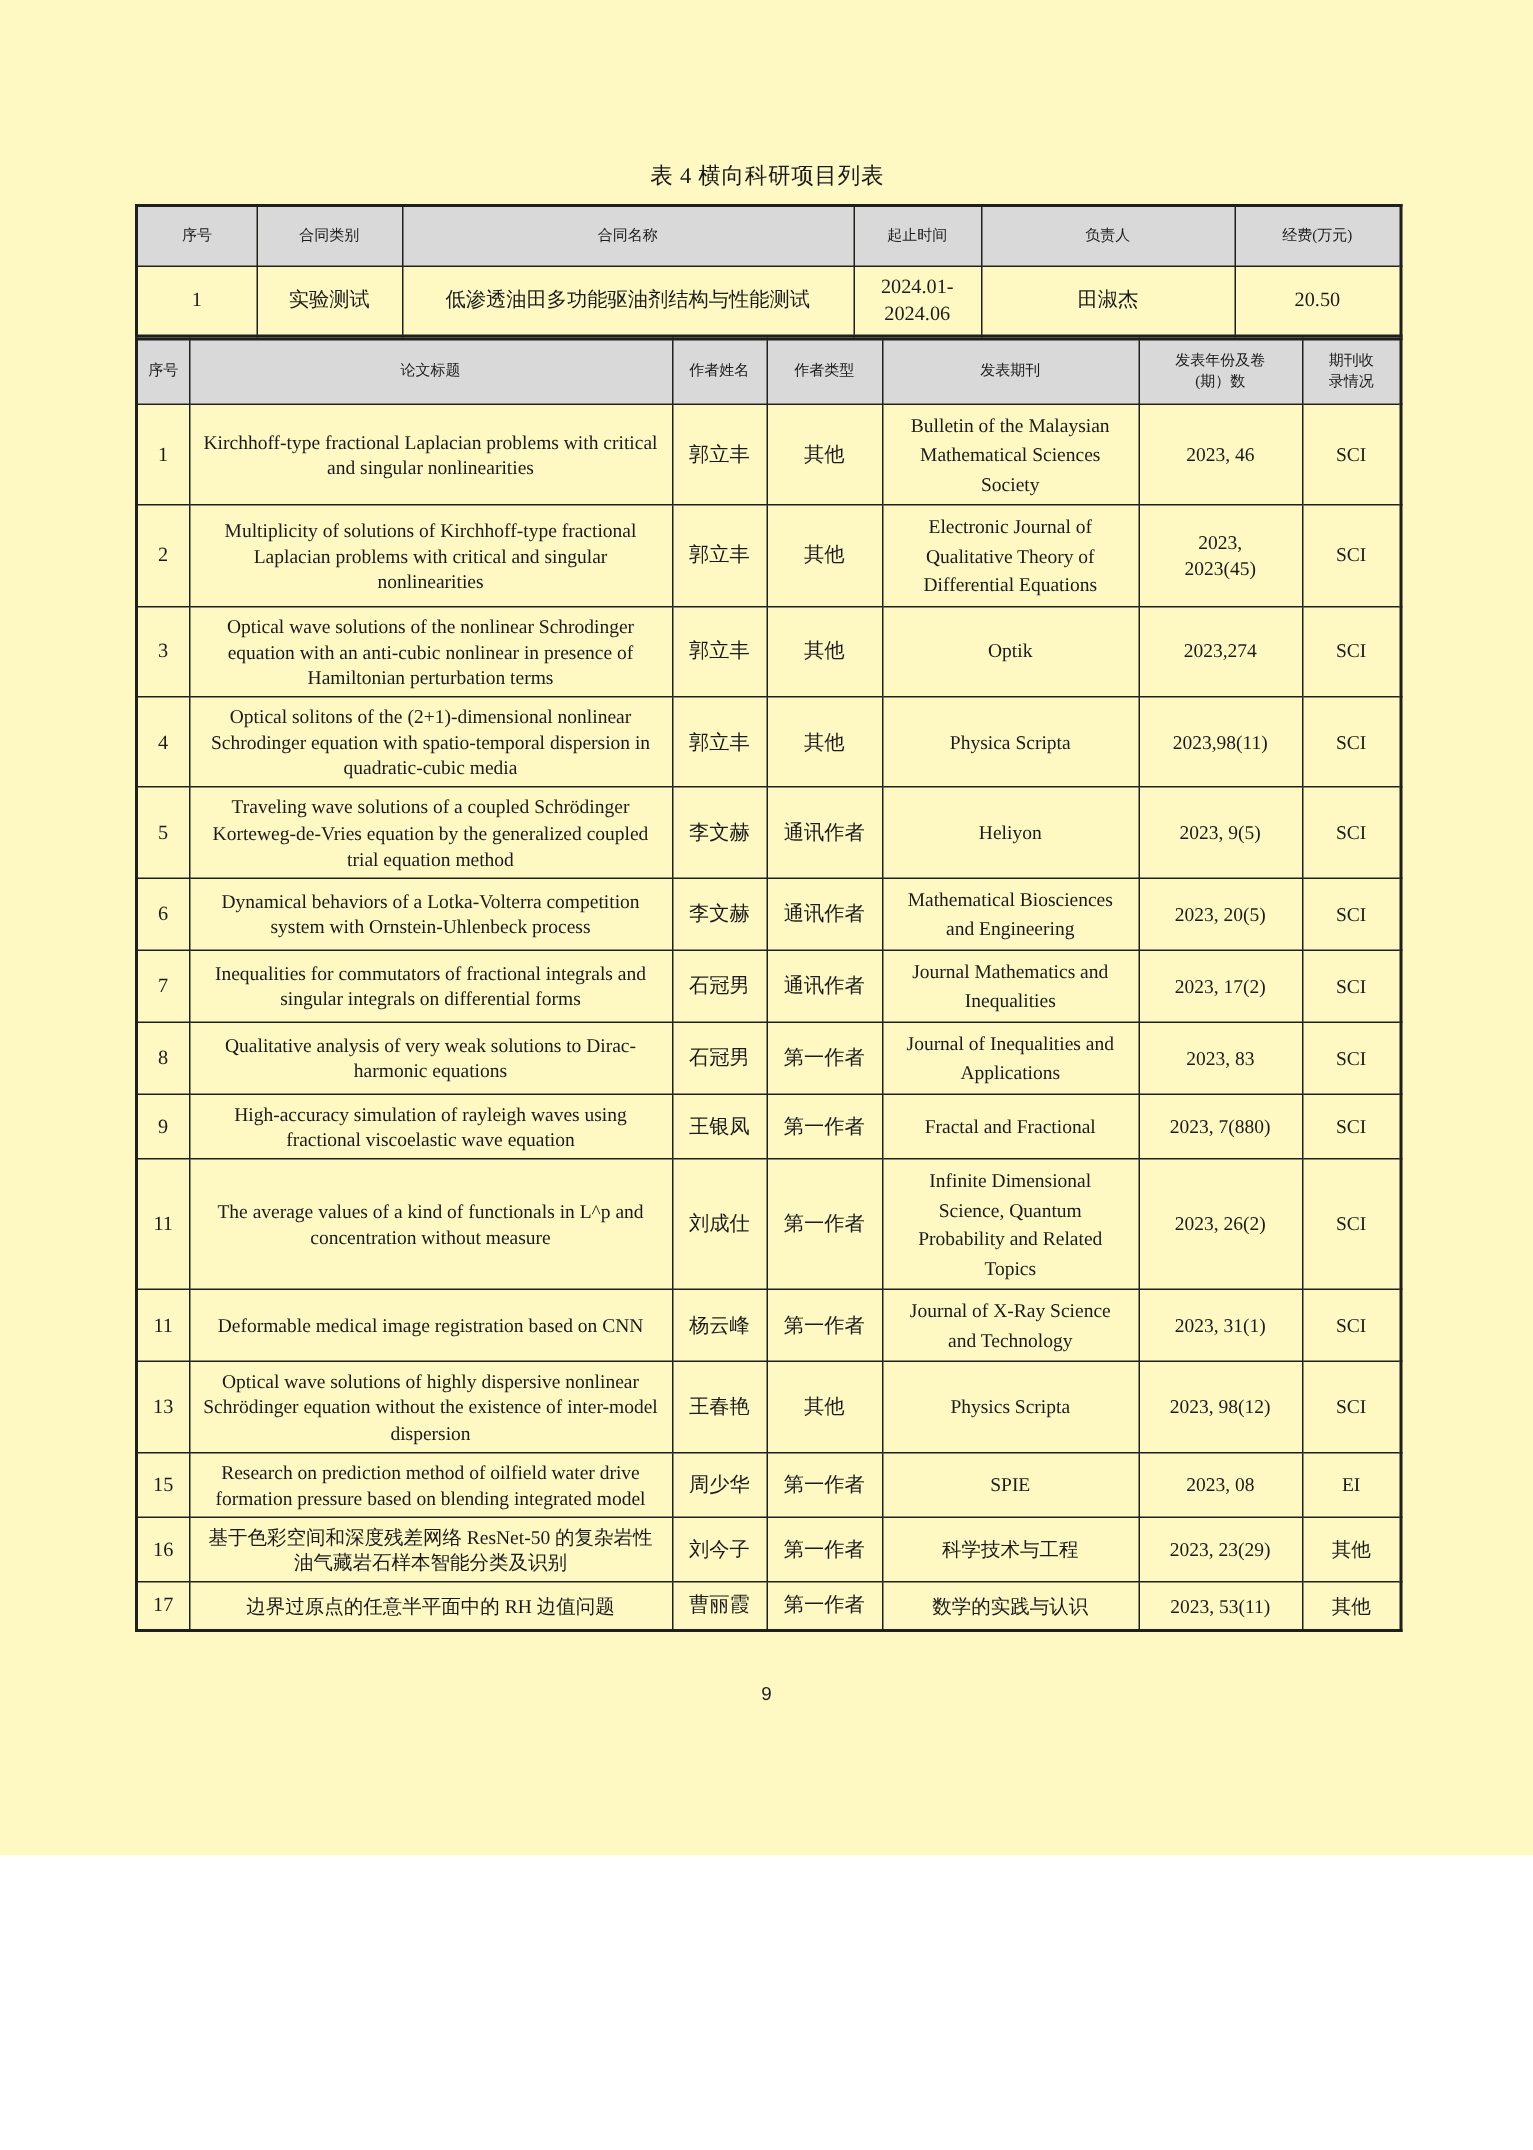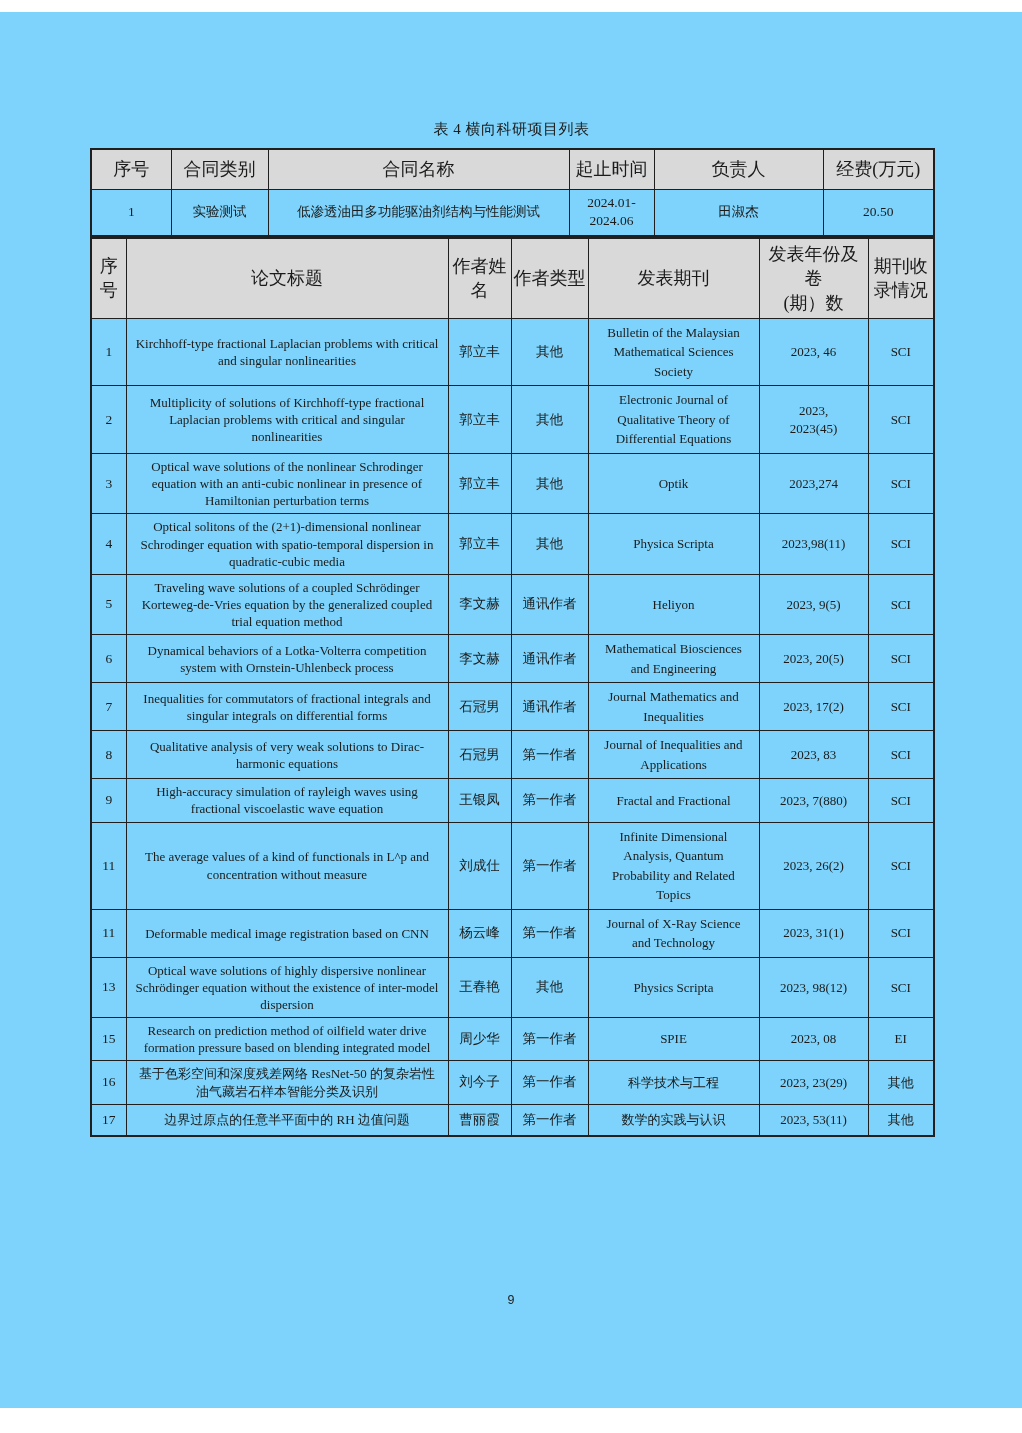--- a/index.html
+++ b/index.html
@@ -1,22 +1,22 @@
 <!DOCTYPE html>
 <html><head>
 <meta charset="utf-8">
 <style>
   * { margin: 0; padding: 0; box-sizing: border-box; }
   html, body { background: #ffffff; }
   .page {
     position: relative;
     width: 1022px;
-    height: 1396px;
-    margin: 12px auto;
-    background: #7dd3fc;
+    height: 1237px;
+    margin: 0 auto;
+    background: #fef9c3;
     font-family: "Liberation Serif", "DejaVu Serif", serif;
     color: #1b1b1b;
     overflow: hidden;
   }
   .content {
     padding: 108px 89px 0 90px;
   }
   .table-title {
     text-align: center;
     font-size: 15px;
@@ -35,21 +35,21 @@
     text-align: center;
     vertical-align: middle;
     font-size: 13px;
     padding: 3px 4px;
     white-space: pre-line;
     line-height: 1.35;
   }
   thead th {
     background: #d9d9d9;
     font-weight: normal;
-    font-size: 18px;
+    font-size: 10px;
     line-height: 1.35;
   }
   .t4 thead th { height: 40px; }
   .t4 tbody td { height: 47px; font-size: 13.5px; }
   .t5 thead th { height: 43px; padding: 3px 2px; }
   .t5 td.cell-title { line-height: 1.32; padding: 4px 6px; }
   .t5 td.cell-journal { line-height: 1.5; padding: 4px 10px; text-align: center; }
   .t5 td.cell-no, .t5 td.cell-author, .t5 td.cell-type { font-size: 13.5px; }
   .t5 tbody td { padding-top: 6px; padding-bottom: 6px; }
   .page-footer {
@@ -219,21 +219,21 @@
             <td class="cell-journal">Fractal and Fractional</td>
             <td class="cell-volume">2023, 7(880)</td>
             <td class="cell-index">SCI</td>
           </tr>
 
           <tr>
             <td class="cell-no">11</td>
             <td class="cell-title">The average values of a kind of functionals in L^p and concentration without measure</td>
             <td class="cell-author">刘成仕</td>
             <td class="cell-type">第一作者</td>
-            <td class="cell-journal">Infinite Dimensional Analysis, Quantum Probability and Related Topics</td>
+            <td class="cell-journal">Infinite Dimensional Science, Quantum Probability and Related Topics</td>
             <td class="cell-volume">2023, 26(2)</td>
             <td class="cell-index">SCI</td>
           </tr>
 
           <tr>
             <td class="cell-no">11</td>
             <td class="cell-title">Deformable medical image registration based on CNN</td>
             <td class="cell-author">杨云峰</td>
             <td class="cell-type">第一作者</td>
             <td class="cell-journal">Journal of X-Ray Science and Technology</td>

